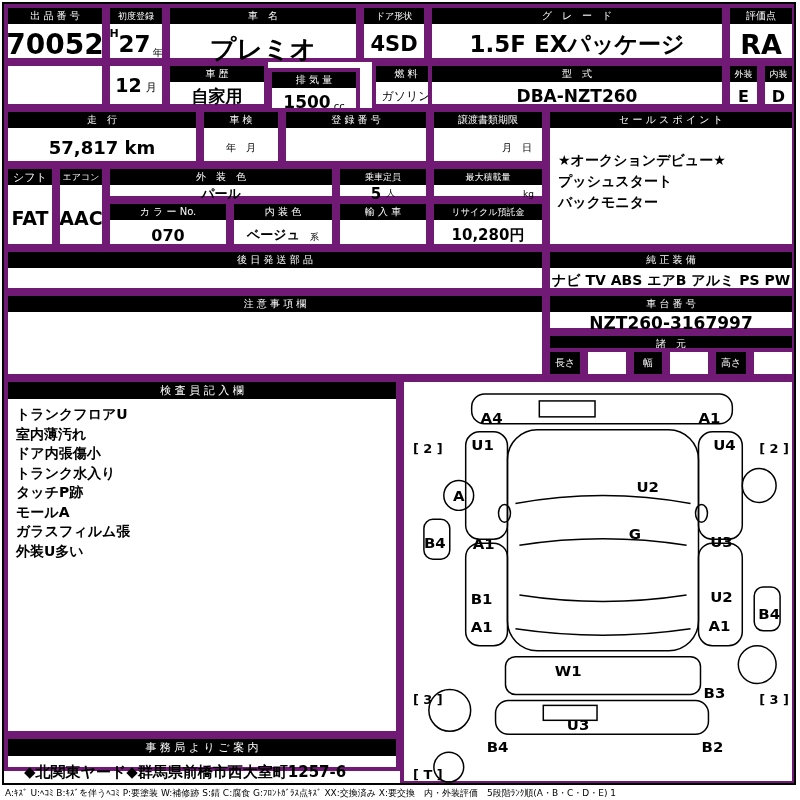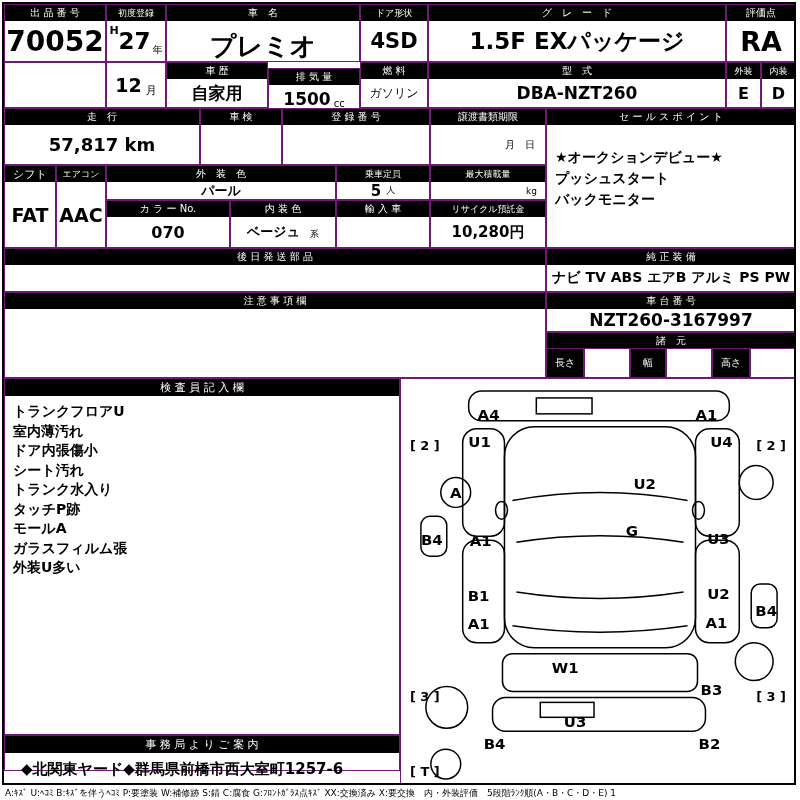--- a/index.html
+++ b/index.html
@@ -1,19 +1,19 @@
 <!DOCTYPE html>
 <html><head>
 <meta charset="utf-8">
 <style>
   * { margin:0; padding:0; box-sizing:border-box; }
   html,body { width:800px; height:800px; background:#fff; }
   body { font-family:"DejaVu Sans","Liberation Sans",sans-serif; color:#000; }
   .sheet { position:relative; width:800px; height:800px; background:#fff; overflow:hidden; }
-  .cell { position:absolute; border:1px solid #701a75; background:#fff; }
+  .cell { position:absolute; border:4px solid #701a75; background:#fff; }
   .wrap { position:absolute; border:none; background:transparent; }
   .band { background:#000; color:#fff; font-size:10px; height:16px; line-height:1;
           display:flex; align-items:center; justify-content:center;
           white-space:nowrap; overflow:hidden; width:100%; }
   .val  { display:flex; align-items:center; justify-content:center; font-weight:bold; white-space:nowrap; overflow:hidden; }
   .lines { font-weight:bold; }
   .outer { position:absolute; left:2px; top:2px; width:794px; height:783px; border:2px solid #000; pointer-events:none; background:transparent; }
   svg text { font-family:"DejaVu Sans","Liberation Sans",sans-serif; font-weight:bold; fill:#000; }
   .code { font-size:15px; }
   .bracket { font-size:13px; }
@@ -59,21 +59,21 @@
     <div class="val" style="height:28px">
       <span style="font-size:17px">1500</span>
       <span style="font-size:10px;font-weight:normal;align-self:flex-end;margin:0 0 4px 3px">cc</span>
     </div>
   </div>
 
   <div class="cell" style="left:360px;top:4px;width:68px;height:58px">
     <div class="band" style="font-size:9px">ドア形状</div>
     <div class="val" style="height:40px;font-size:21px">4SD</div>
   </div>
-  <div class="cell" style="left:360px;top:62px;width:68px;height:46px">
+  <div class="cell" style="left:372px;top:62px;width:68px;height:46px">
     <div class="band">燃 料</div>
     <div class="val" style="height:28px;font-size:12px;font-weight:normal">ガソリン</div>
   </div>
 
   <div class="cell" style="left:428px;top:4px;width:298px;height:58px">
     <div class="band">グ　レ　ー　ド</div>
     <div class="val" style="height:40px;font-size:23px">1.5F EXパッケージ</div>
   </div>
   <div class="cell" style="left:428px;top:62px;width:298px;height:46px">
     <div class="band">型　式</div>
@@ -94,20 +94,21 @@
       <div class="val" style="height:28px;font-size:16px">D</div>
     </div>
   </div>
 
   <div class="cell" style="left:4px;top:108px;width:196px;height:57px">
     <div class="band">走　行</div>
     <div class="val" style="height:39px;font-size:18px">57,817 km</div>
   </div>
   <div class="cell" style="left:200px;top:108px;width:82px;height:57px">
     <div class="band">車 検</div>
+    <div class="val" style="height:39px;font-size:10px;font-weight:normal">年　月</div>
   </div>
   <div class="cell" style="left:282px;top:108px;width:148px;height:57px">
     <div class="band">登 録 番 号</div>
   </div>
   <div class="cell" style="left:430px;top:108px;width:116px;height:57px">
     <div class="band">譲渡書類期限</div>
     <div class="val" style="height:39px;font-size:10px;font-weight:normal;justify-content:flex-end;padding-right:10px">月　日</div>
   </div>
 
   <div class="cell" style="left:546px;top:108px;width:250px;height:140px">
@@ -196,21 +197,20 @@
     </div>
     <div class="cell" style="left:204px;top:0;width:46px;height:30px"></div>
   </div>
 
   <div class="cell" style="left:4px;top:378px;width:396px;height:357px">
     <div class="band" style="height:17px;font-size:11px">検 査 員 記 入 欄</div>
     <div class="lines" style="padding:6px 8px;font-size:14px;line-height:19.5px">
       <div>トランクフロアU</div>
       <div>室内薄汚れ</div>
       <div>ドア内張傷小</div>
-      <div>シート汚れ</div>
       <div>トランク水入り</div>
       <div>タッチP跡</div>
       <div>モールA</div>
       <div>ガラスフィルム張</div>
       <div>外装U多い</div>
     </div>
   </div>
 
   <div class="cell" style="left:4px;top:735px;width:396px;height:36px">
     <div class="band" style="height:17px;font-size:11px">事 務 局 よ り ご 案 内</div>

